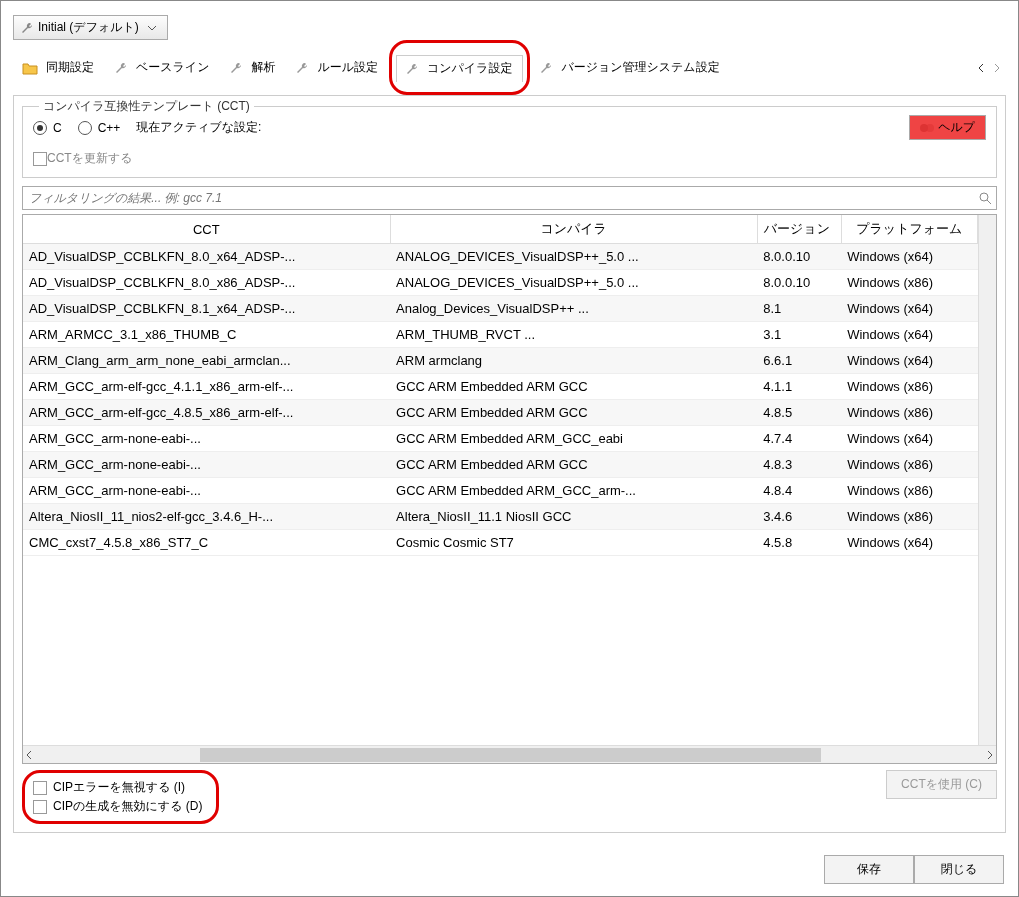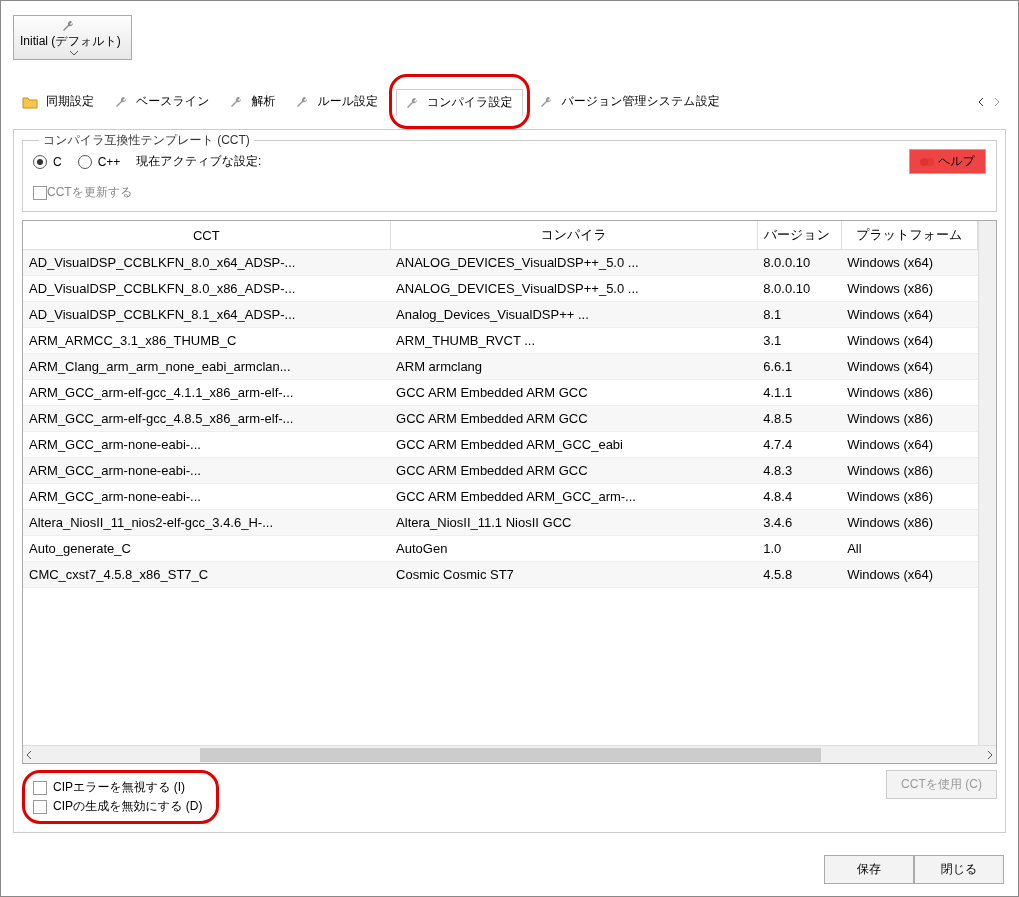--- a/index.html
+++ b/index.html
@@ -3,21 +3,21 @@
 <meta charset="utf-8">
 <style>
 * { box-sizing: border-box; margin: 0; padding: 0; }
 body { font-family: "Meiryo UI", "Yu Gothic UI", sans-serif; font-size: 12px; background: #fff; color: #000; }
 .window { width: 1019px; height: 897px; border: 1px solid #888; display: flex; flex-direction: column; background: #fff; }
 .titlebar { height: 34px; display: flex; align-items: center; padding: 0 8px; }
 .titlebar .icon { width: 18px; height: 18px; margin-right: 8px; }
 .titlebar .title { flex: 1; font-size: 13px; }
 .titlebar .close { width: 40px; height: 30px; display: flex; align-items: center; justify-content: center; cursor: pointer; }
 .content { flex: 1; padding: 14px 12px 10px 12px; display: flex; flex-direction: column; }
-.config-dropdown { display: inline-flex; align-items: center; border: 1px solid #aaa; background: linear-gradient(#fdfdfd,#e8e8e8); padding: 3px 10px 3px 6px; margin-bottom: 14px; cursor: pointer; width: fit-content; flex-direction: column; }
+.config-dropdown { display: inline-flex; align-items: center; border: 1px solid #aaa; background: linear-gradient(#fdfdfd,#e8e8e8); padding: 3px 10px 3px 6px; margin-bottom: 0; cursor: pointer; width: fit-content; }
 .config-dropdown .wrench { margin-right: 4px; }
 .config-dropdown .chev { margin-left: 8px; }
 .tabs-row { display: flex; align-items: center; border-bottom: 1px solid #ccc; }
 .tab { display: flex; align-items: center; padding: 4px 10px 5px 8px; cursor: pointer; border: 1px solid transparent; border-bottom: none; gap: 8px; white-space: nowrap; }
 .tab.active { border-color: #ccc; background: #fff; position: relative; top: 1px; }
 .tab .folder { width: 16px; height: 14px; }
 .tab-highlight { border: 3px solid #e00000; border-radius: 18px; padding: 11px 4px; }
 .tabs-arrows { display: flex; gap: 2px; margin-left: auto; padding: 0 2px; }
 .tabs-arrows span { width: 14px; height: 14px; display: flex; align-items: center; justify-content: center; cursor: pointer; }
 .panel { border: 1px solid #ccc; border-top: none; flex: 1; padding: 10px 8px 8px 8px; display: flex; flex-direction: column; }
@@ -159,20 +159,29 @@
               </span>
             <span>ヘルプ</span>
           </div>
         </div>
         <div class="check-row">
           <span class="checkbox"></span>
           <span>CCTを更新する</span>
         </div>
       </div>
 
+      <div class="filter-row">
+        <input type="text" placeholder="フィルタリングの結果... 例: gcc 7.1" style="">
+        <span class="mag">
+            <svg width="14" height="14" viewBox="0 0 14 14">
+              <circle cx="6" cy="6" r="4" stroke="#888" fill="none"></circle>
+              <path d="M9 9l4 4" stroke="#888"></path>
+            </svg>
+          </span>
+      </div>
 
       <div class="table-wrap">
         <div class="table-inner">
           <div style="flex:1;overflow:hidden">
           <table>
             <thead>
               <tr>
                 <th class="col-cct">CCT</th>
                 <th class="col-comp">コンパイラ</th>
                 <th class="col-ver">バージョン</th>
@@ -240,26 +249,20 @@
                     <td class="col-ver">4.8.4</td>
                     <td class="col-plat">Windows (x86)</td>
                   </tr>
                   <tr>
                     <td class="col-cct">Altera_NiosII_11_nios2-elf-gcc_3.4.6_H-...</td>
                     <td class="col-comp">Altera_NiosII_11.1 NiosII GCC</td>
                     <td class="col-ver">3.4.6</td>
                     <td class="col-plat">Windows (x86)</td>
                   </tr>
                   <tr>
-                    <td class="col-cct">Auto_generate_C</td>
-                    <td class="col-comp">AutoGen</td>
-                    <td class="col-ver">1.0</td>
-                    <td class="col-plat">All</td>
-                  </tr>
-                  <tr>
                     <td class="col-cct">CMC_cxst7_4.5.8_x86_ST7_C</td>
                     <td class="col-comp">Cosmic Cosmic ST7</td>
                     <td class="col-ver">4.5.8</td>
                     <td class="col-plat">Windows (x64)</td>
                   </tr>
                 </tbody>
           </table>
           </div>
           <div class="vscroll"></div>
         </div>

